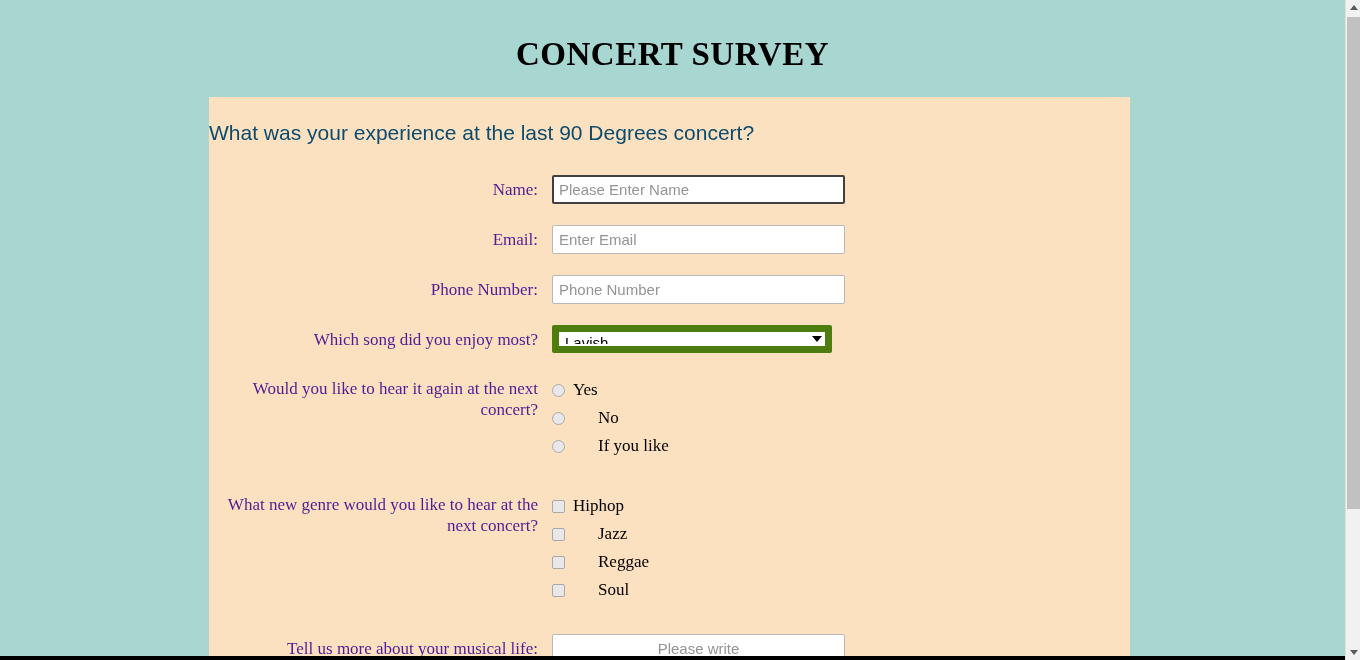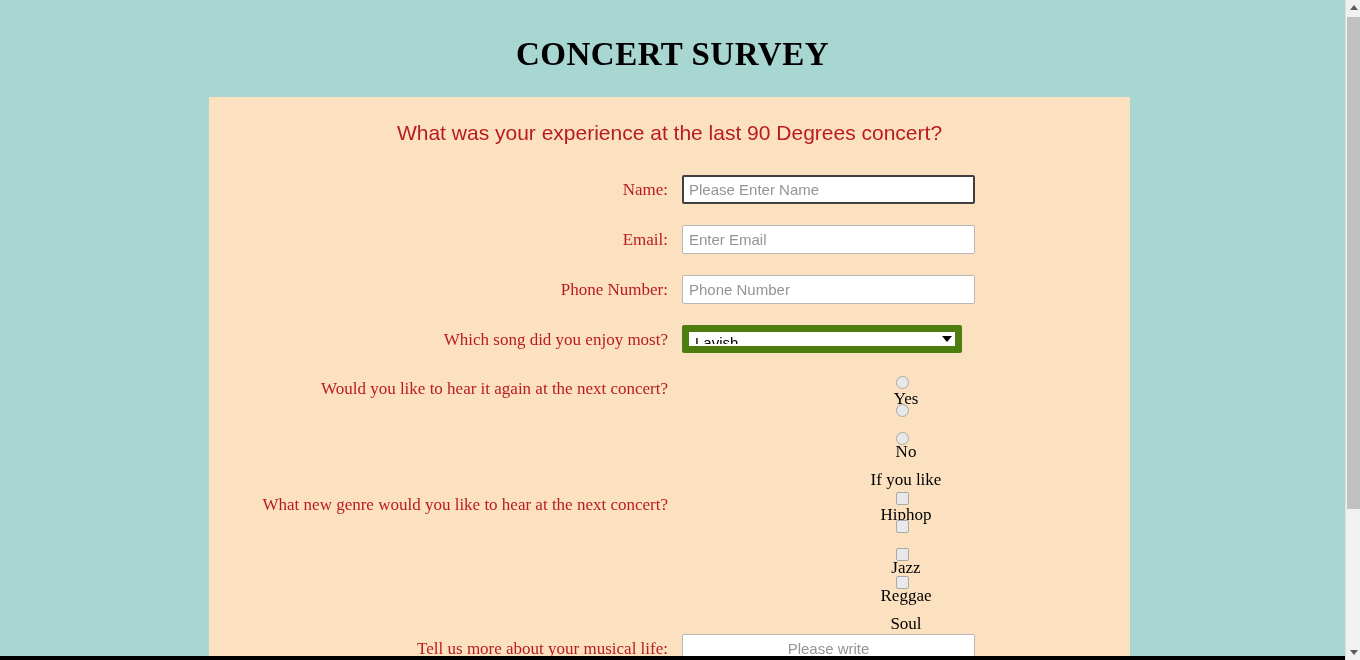--- a/index.html
+++ b/index.html
@@ -88,42 +88,42 @@
     left: 209px;
     top: 97px;
     width: 921px;
     min-height: 560px;
     background: #fce1c0;
     padding: 24px 0 40px 0;
   }
 
   .form-heading {
     margin: 0 0 30px 0;
-    text-align: center;
+    text-align: left;
     font-family: "Liberation Sans", "DejaVu Sans", sans-serif;
     font-size: 21px;
     font-weight: normal;
-    color: #b91c1c;
+    color: #0c4a6e;
   }
 
   .form-row {
     display: flex;
     align-items: flex-start;
     margin-bottom: 21px;
   }
   .form-row.tight { margin-bottom: 4px; }
 
   .field-label {
-    width: 473px;
+    width: 343px;
     text-align: right;
     padding-right: 14px;
     padding-top: 4px;
     font-family: "Liberation Serif", "DejaVu Serif", serif;
     font-size: 17px;
-    color: #b91c1c;
+    color: #4c1d95;
     line-height: 1.25;
   }
 
   .field-control { flex: 1; }
 
   .text-input {
     width: 293px;
     height: 29px;
     padding: 3px 6px;
     font-family: "Liberation Sans", "DejaVu Sans", sans-serif;
@@ -163,21 +163,20 @@
     border-right: 5px solid transparent;
     border-top: 6px solid #000000;
     pointer-events: none;
   }
 
   .choice-row {
     display: flex;
     align-items: center;
     height: 28px;
     margin-bottom: 0;
-    flex-direction: column;
   }
   .choice-row + .choice-row { margin-top: 0px; gap: 25px; }
 
   .radio-box {
     width: 13px; height: 13px;
     border-radius: 50%;
     background: #e8e8e8;
     border: 1px solid #a9a9a9;
     margin-right: 8px;
     flex: none;

